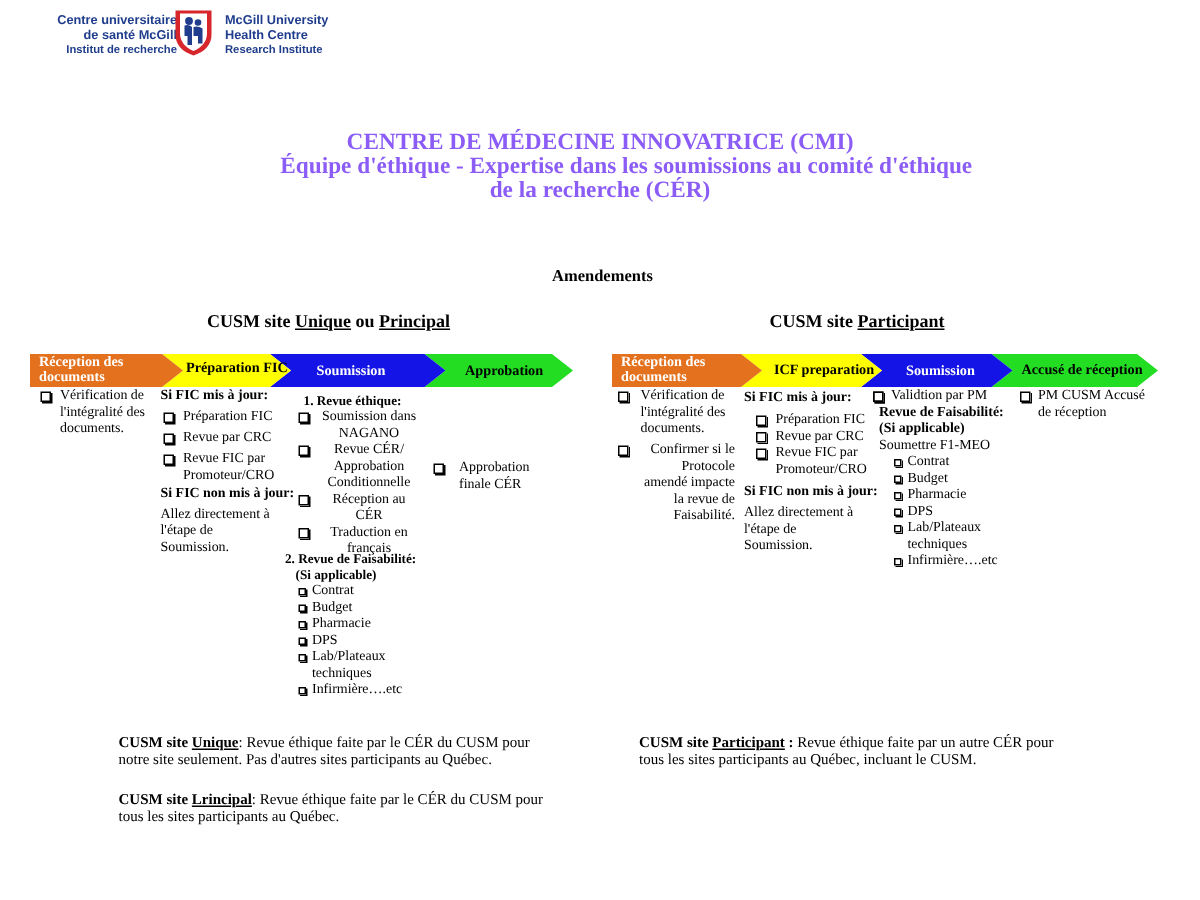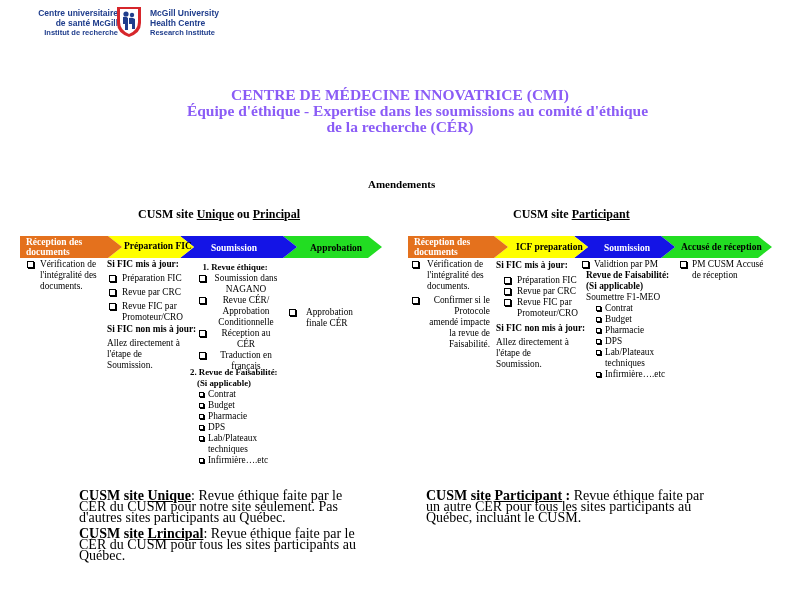--- a/index.html
+++ b/index.html
@@ -34,21 +34,21 @@
 
   .txt { position: absolute; font-size: 9.3px; line-height: 11px; }
   .b { font-weight: bold; }
   .cb { display: inline-block; width: 7px; height: 7px; border: 1px solid #000; box-shadow: 1px 1px 0 #000; margin-right: 5px; vertical-align: 0px; }
   .cb.sm { width: 5px; height: 5px; margin-right: 4px; }
   .item { position: relative; padding-left: 13px; }
   .item .cb { position: absolute; left: 0; top: 2px; }
   .item.sm { padding-left: 9px; }
   .item.sm .cb { top: 3px; }
 
-  .note { position: absolute; font-size: 14px; line-height: 11px; }
+  .note { position: absolute; font-size: 10px; line-height: 11px; }
   .note u { text-decoration: underline; }
 </style>
 </head>
 <body>
 
 <div class="logo">
   <div class="logo-left">
     <div>Centre universitaire</div>
     <div>de santé McGill</div>
     <div class="sub">Institut de recherche</div>

